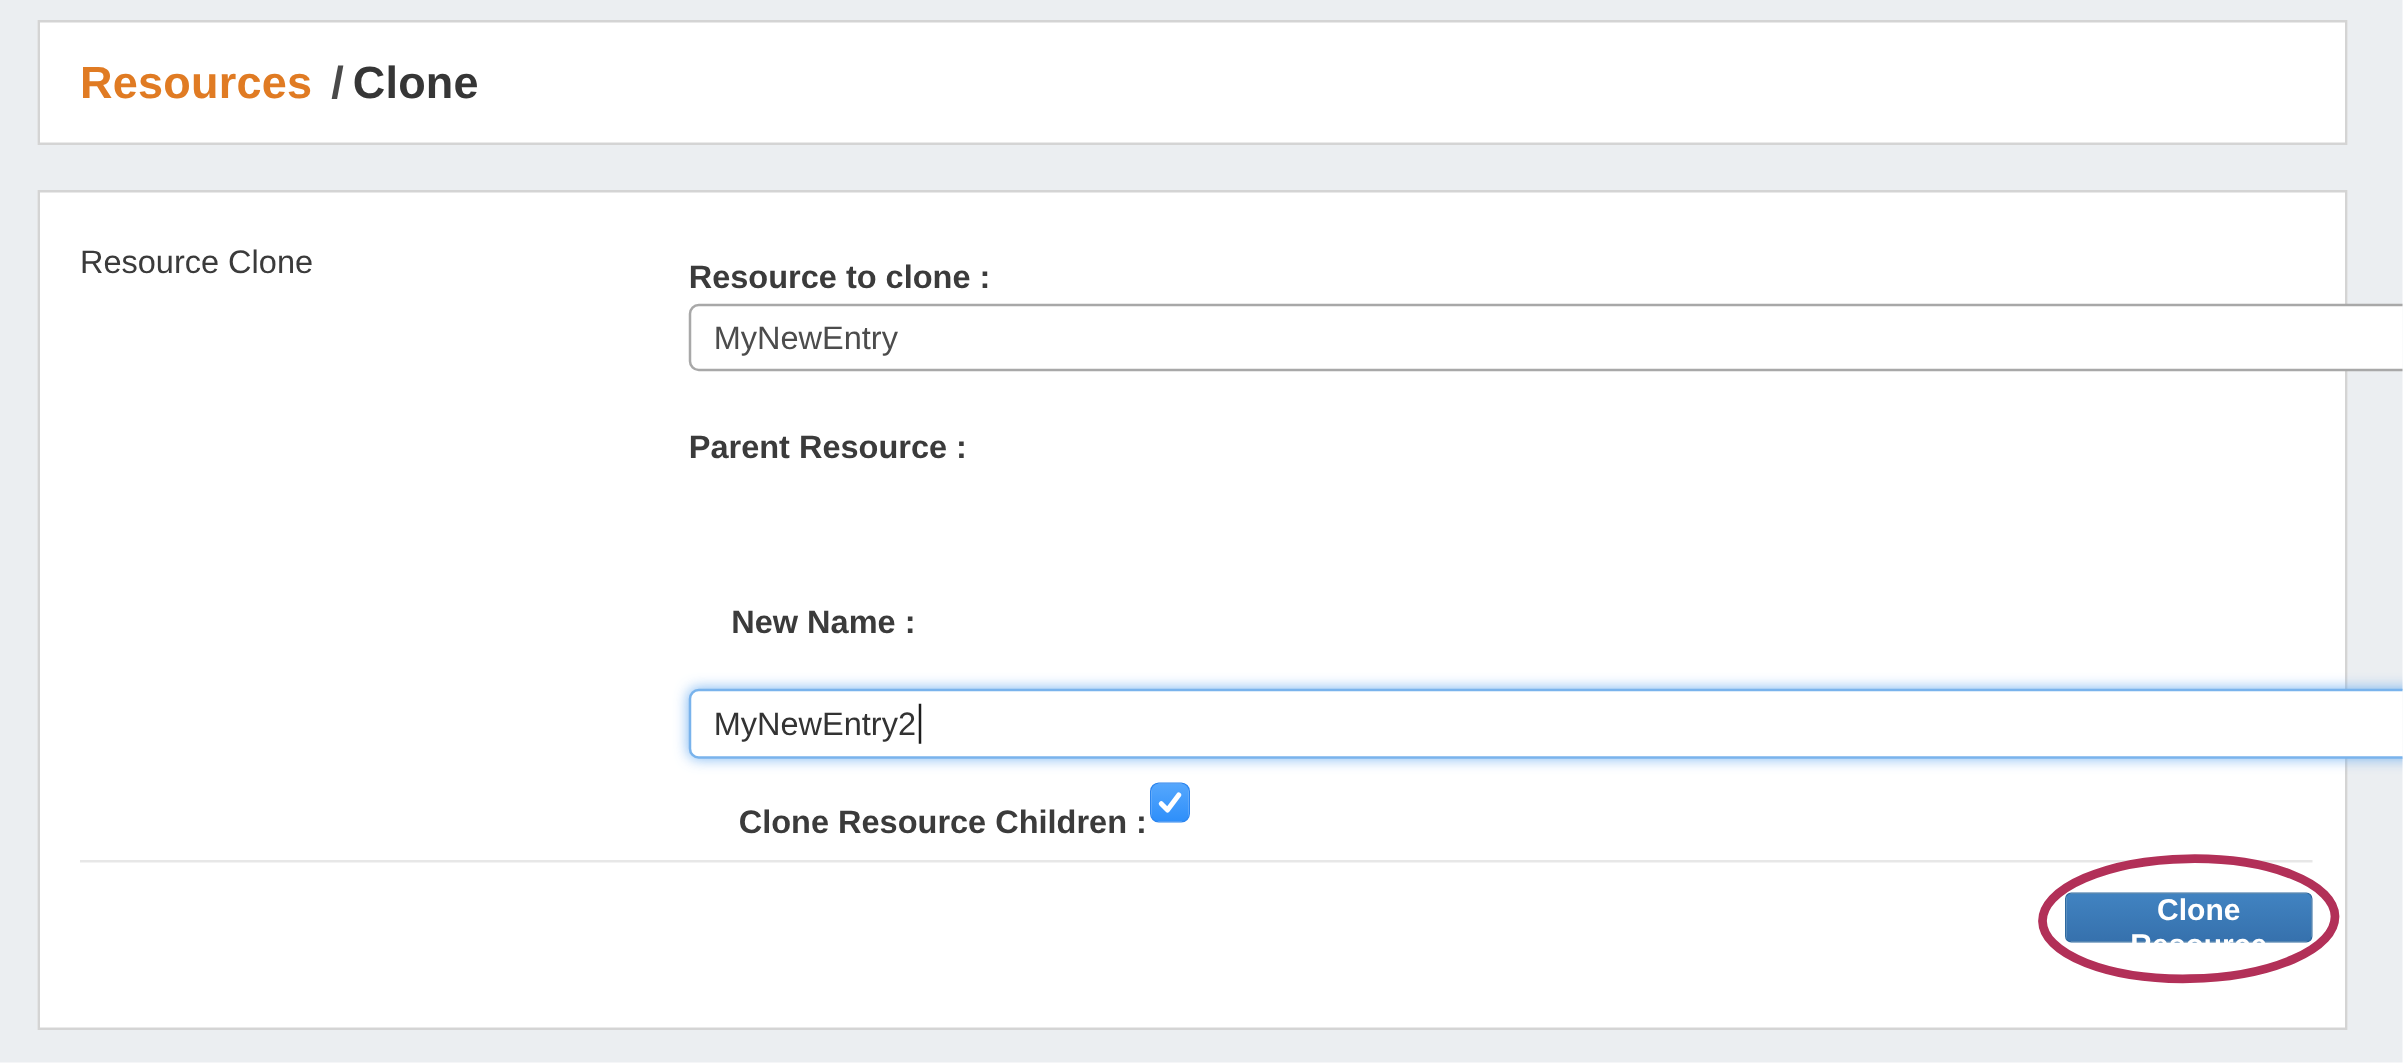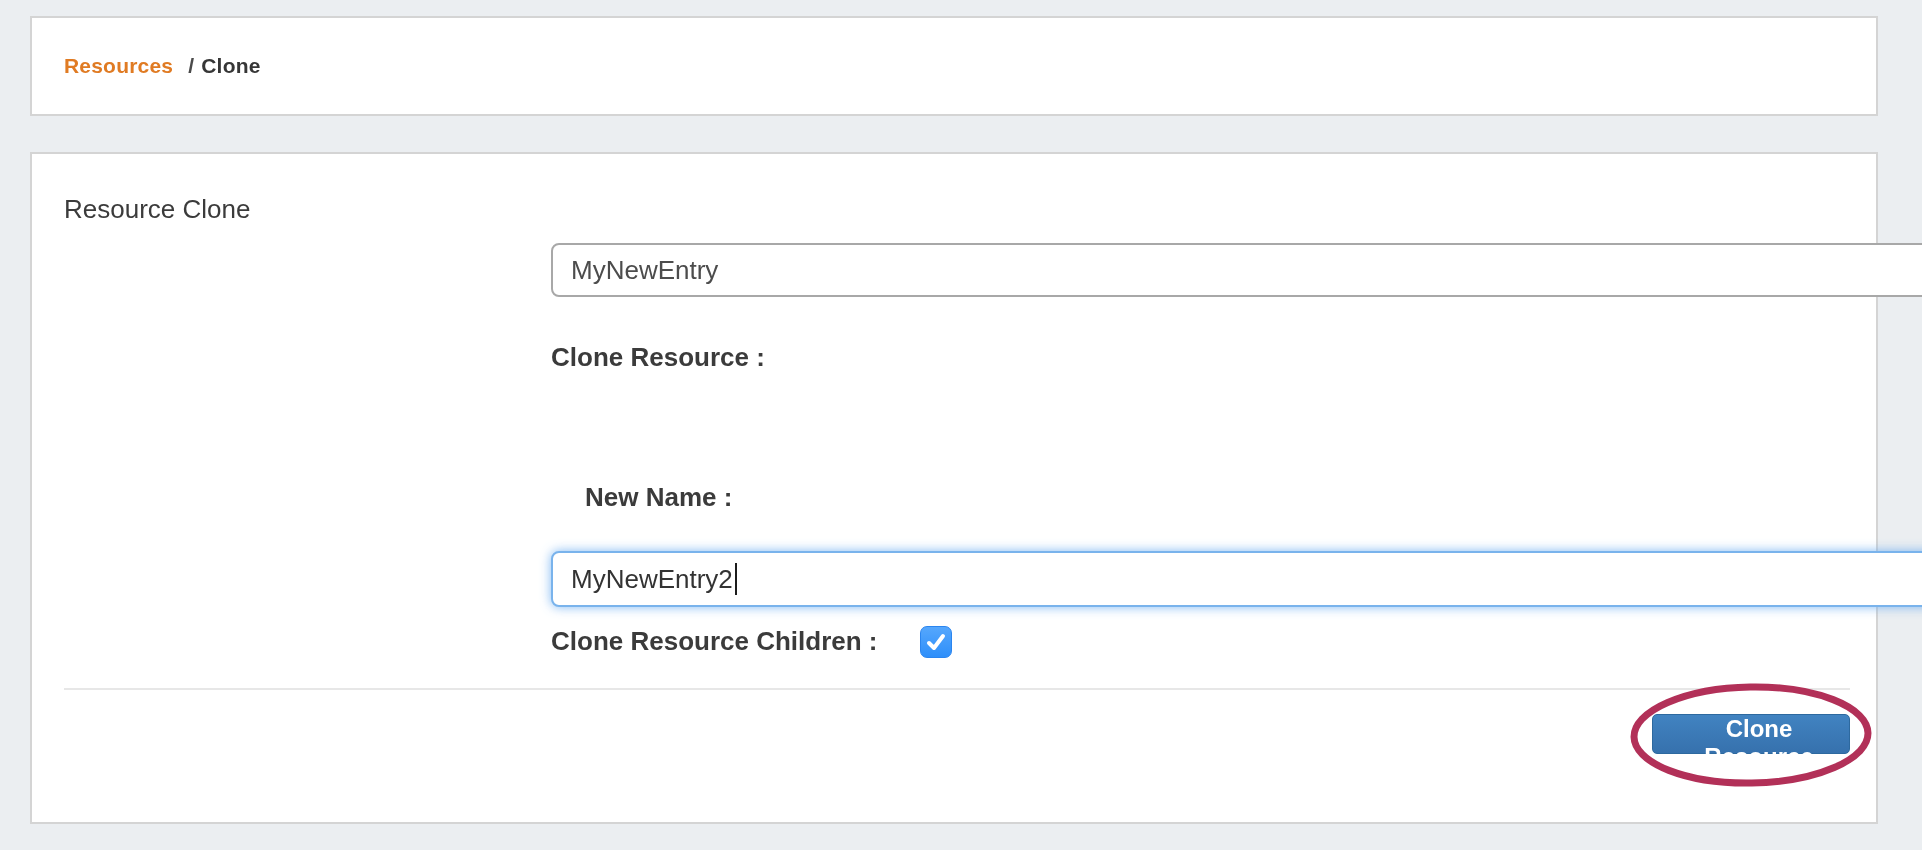--- a/index.html
+++ b/index.html
@@ -14,42 +14,42 @@
     position:absolute;
     background:#ffffff;
     border:2px solid #d4d4d4;
   }
   .header-card {
     left:30px; top:16px;
     width:1848px; height:100px;
     display:flex; align-items:center;
     padding-left:32px;
   }
-  .breadcrumb { font-size:21px; font-weight:bold; letter-spacing:0.2px; }
+  .breadcrumb { font-size:36px; font-weight:bold; letter-spacing:0.2px; }
   .crumb-section { color:#e07b23; }
   .crumb-separator { color:#4a4a4a; margin:0 7px 0 15px; }
   .crumb-current { color:#363636; }
 
   .main-card {
     left:30px; top:152px;
     width:1848px; height:672px;
   }
   .panel-title {
     position:absolute; left:32px; top:40px;
     font-size:26px; font-weight:normal; color:#3b3b3b;
   }
   .field-label {
     position:absolute; left:519px;
     font-size:26px; font-weight:bold; color:#3b3b3b;
     white-space:nowrap;
   }
   .label-1 { top:52px; }
   .label-2 { top:188px; }
   .label-3 { top:328px;margin-left:34px; }
-  .label-4 { top:472px; }
+  .label-4 { top:488px;margin-left:40px; }
 
   .select-box {
     position:absolute; left:519px;
     width:1526px; height:54px;
     background:#fff;
     border:2px solid #a8a8a8;
     border-radius:8px;
     cursor:pointer;
   }
   .select-1 { top:89px; }
@@ -130,26 +130,27 @@
 <div class="card header-card">
   <div class="breadcrumb">
     <span class="crumb-section">Resources</span><span class="crumb-separator">/</span><span class="crumb-current">Clone</span>
   </div>
 </div>
 
 <div class="card main-card">
 
   <div class="panel-title">Resource Clone</div>
 
+  <div class="field-label label-1">Resource to clone :</div>
   <div class="select-box select-1">
     <span class="select-value">MyNewEntry</span>
     <span class="dropdown-arrow"></span>
   </div>
 
-  <div class="field-label label-2">Clone Resource :</div>
+  <div class="field-label label-2">Parent Resource :</div>
 
   <div class="field-label label-3">New Name :</div>
   <div class="text-input">
     <span>MyNewEntry2</span>
     <span class="caret"></span>
   </div>
 
   <div class="field-label label-4">Clone Resource Children :</div>
   <div class="checkbox">
     <svg width="22" height="22" viewBox="0 0 22 22">

